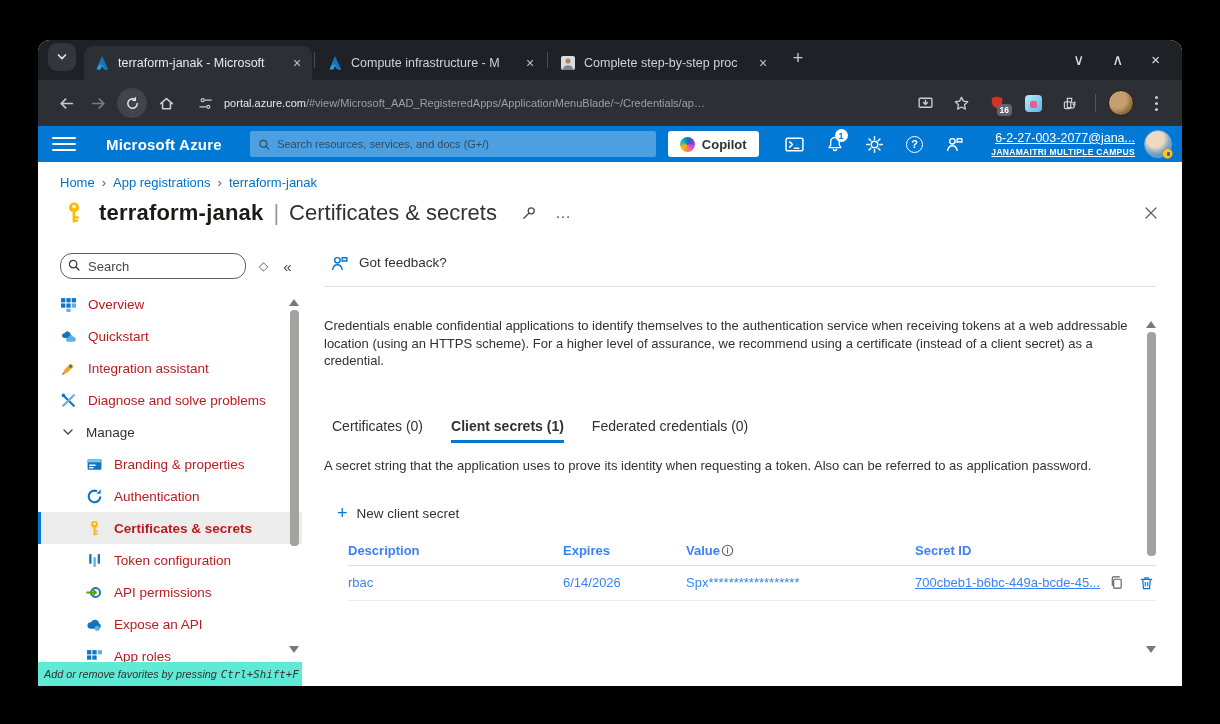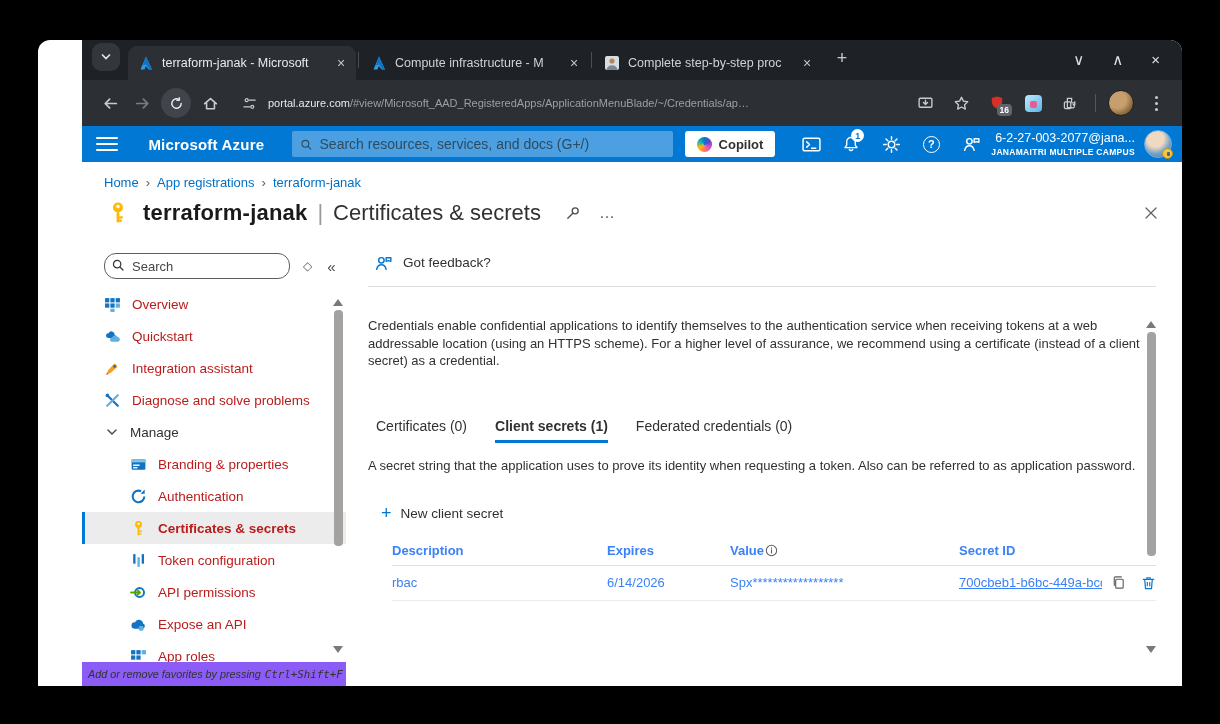--- a/index.html
+++ b/index.html
@@ -1,20 +1,20 @@
 <!DOCTYPE html>
 <html><head>
 <meta charset="utf-8">
 <style>
   * { box-sizing: border-box; margin: 0; padding: 0; }
   html,body { width:1220px; height:724px; background:#000; overflow:hidden;
     font-family:"Liberation Sans", sans-serif; }
   .window { position:absolute; left:38px; top:40px; width:1144px; height:646px;
     border-radius:12px 12px 0 0; overflow:hidden; background:#fff;
-    display:flex; flex-direction:column;padding-left:44px; }
+    display:flex; flex-direction:column; }
 
   
   .tabstrip { height:40px; background:#1e2125; display:flex; align-items:flex-end; padding-left:10px; flex:none; }
   .tabsearch { width:28px; height:28px; margin:0 8px 6px 0; border-radius:9px; background:#33373c;
     display:flex; align-items:center; justify-content:center; color:#dfe2e6; align-self:center; }
   .tab { width:228px; height:34px; display:flex; align-items:center; gap:8px; padding:0 6px 0 10px;
     color:#cfd2d6; font-size:12.5px; border-radius:9px 9px 0 0; position:relative; }
   .tab.active { background:#2c2f34; color:#e8eaed; }
   .tab .title { flex:1; white-space:nowrap; overflow:hidden; }
   .tab .x { width:18px; height:18px; border-radius:50%; display:flex; align-items:center;
@@ -52,35 +52,35 @@
   .kebab { display:flex; flex-direction:column; gap:3px; align-items:center; width:24px; }
   .kebab i { width:3px; height:3px; border-radius:50%; background:#c7cbd0; }
 
   
   .azurebar { height:36px; background:#0078d4; display:flex; align-items:center; color:#fff; flex:none; }
   .menubtn { width:24px; margin-left:14px; display:flex; flex-direction:column; gap:4px; }
   .menubtn i { height:2px; background:#fff; border-radius:1px; }
   .brand { margin-left:30px; font-size:15px; font-weight:bold; letter-spacing:.2px; white-space:nowrap; }
   .azsearch { margin-left:28px; width:406px; height:26px; background:#4ca0e1; border-radius:2px;
     display:flex; align-items:center; padding:0 8px; gap:7px; }
-  .azsearch input { background:transparent; border:none; outline:none; width:100%; font-size:14px;
+  .azsearch input { background:transparent; border:none; outline:none; width:100%; font-size:11px;
     color:#17344a; font-family:"Liberation Sans",sans-serif; }
   .azsearch input::placeholder { color:#2f4b60; opacity:1; }
   .copilot { margin-left:12px; height:26px; background:#fff; border-radius:3px; display:flex;
     align-items:center; gap:7px; padding:0 12px; color:#323130; font-size:13px; font-weight:bold; }
   .cplogo { width:15px; height:15px; border-radius:50%;
     background:conic-gradient(#0078d4,#6c43c0,#d64fd8,#ff7a59,#ffb900,#19b5ae,#0078d4); }
   .azicons { display:flex; margin-left:16px; }
   .abtn { width:40px; height:36px; display:flex; align-items:center; justify-content:center; position:relative; }
   .azbadge { position:absolute; top:3px; right:7px; min-width:13px; height:13px; border-radius:7px;
     background:#fff; color:#0078d4; font-size:9px; font-weight:bold; display:flex; align-items:center;
     justify-content:center; padding:0 2px; }
   .helpcirc { width:17px; height:17px; border:1.4px solid #fff; border-radius:50%; font-size:11px;
     font-weight:bold; display:flex; align-items:center; justify-content:center; color:#fff; }
-  .account { margin-left:auto; text-align:right; line-height:1.25; margin-right:9px; white-space:nowrap; }
+  .account { margin-left:auto; text-align:right; line-height:1.25; margin-right:9px; white-space:nowrap;text-decoration:underline; }
   .acc-email { font-size:12.5px; }
   .acc-tenant { font-size:8.5px; font-weight:bold; letter-spacing:.3px; }
   .azavatar { width:28px; height:28px; border-radius:50%; margin-right:10px; position:relative; flex:none;
     background:radial-gradient(circle at 40% 30%, #f0d9c0 0 35%, #7da7c9 60%, #41678a 100%);
     border:1px solid #6ab0e4; }
   .lockbadge { position:absolute; right:-2px; bottom:-2px; width:11px; height:11px; border-radius:50%;
     background:#f2c744; border:1px solid #b88e1e; }
   .lockbadge::after { content:""; position:absolute; left:3.5px; top:3px; width:3px; height:4px;
     background:#4c5f86; border-radius:1px; }
 
@@ -109,21 +109,21 @@
   .sidecollapse { margin-left:15px; color:#484644; font-size:15px; }
   .sideitems { flex:1; overflow:hidden; margin-top:9px; }
   .sitem { height:32px; display:flex; align-items:center; gap:11px; padding-left:22px; font-size:13.5px;
     color:#b91c1c; position:relative; width:100%; }
   .sitem .ic { width:17px; height:17px; flex:none; display:flex; }
   .sitem.child { padding-left:48px; }
   .sitem.selected { background:#ececec; font-weight:bold; }
   .sitem.selected::before { content:""; position:absolute; left:0; top:0; bottom:0; width:3px; background:#0078d4; }
   .sitem.group { gap:12px; padding-left:24px; color:#323130; }
   .sitem.group .chev { color:#484644; display:flex; }
-  .sidefooter { height:24px; flex:none; display:flex; align-items:center; padding-left:6px; background:#8b5cf6;
+  .sidefooter { height:24px; flex:none; display:flex; align-items:center; padding-left:6px; background:#5eead4;
     font-size:10.8px; font-style:italic; color:#323130; z-index:2; position:relative; white-space:nowrap; }
   .sidefooter .keys { font-family:"DejaVu Sans Mono", monospace; margin-left:4px; }
   .sidescroll { position:absolute; right:2px; top:55px; bottom:28px; width:12px; display:flex;
     flex-direction:column; align-items:center; z-index:1; }
   .scrollthumb { width:9px; background:#a3a2a0; border-radius:4px; }
   .tri-up { width:0; height:0; border:5px solid transparent; border-bottom:7px solid #7a7977; margin-bottom:4px; }
   .tri-down { width:0; height:0; border:5px solid transparent; border-top:7px solid #7a7977; margin-top:4px; }
 
   .main { flex:1; display:flex; flex-direction:column; min-width:0; padding:0 26px 0 22px; position:relative; }
   .feedbackrow { height:47px; flex:none; display:flex; align-items:center; gap:10px; padding-left:6px;

